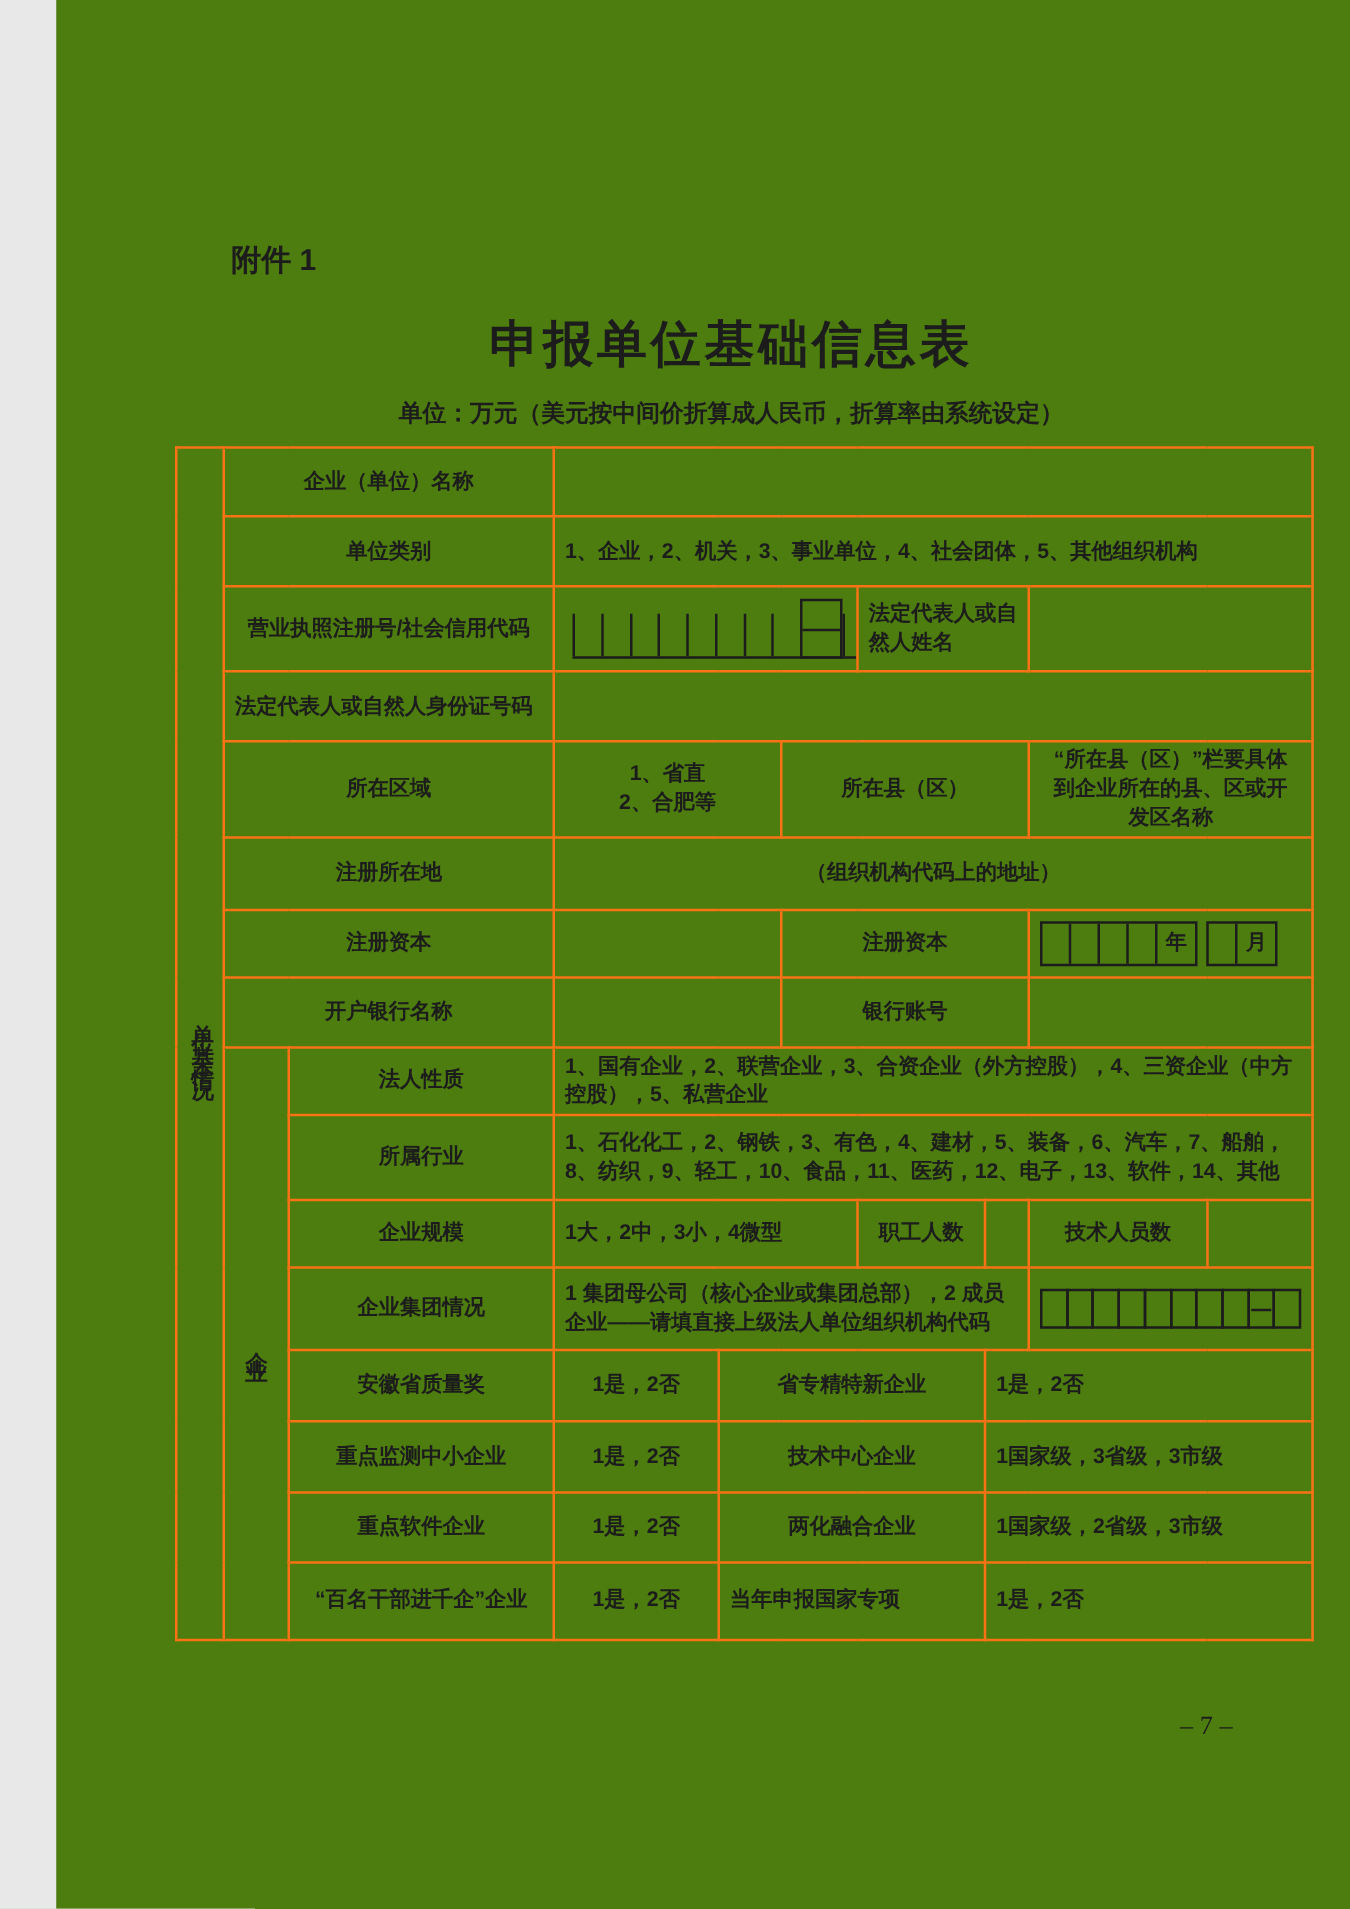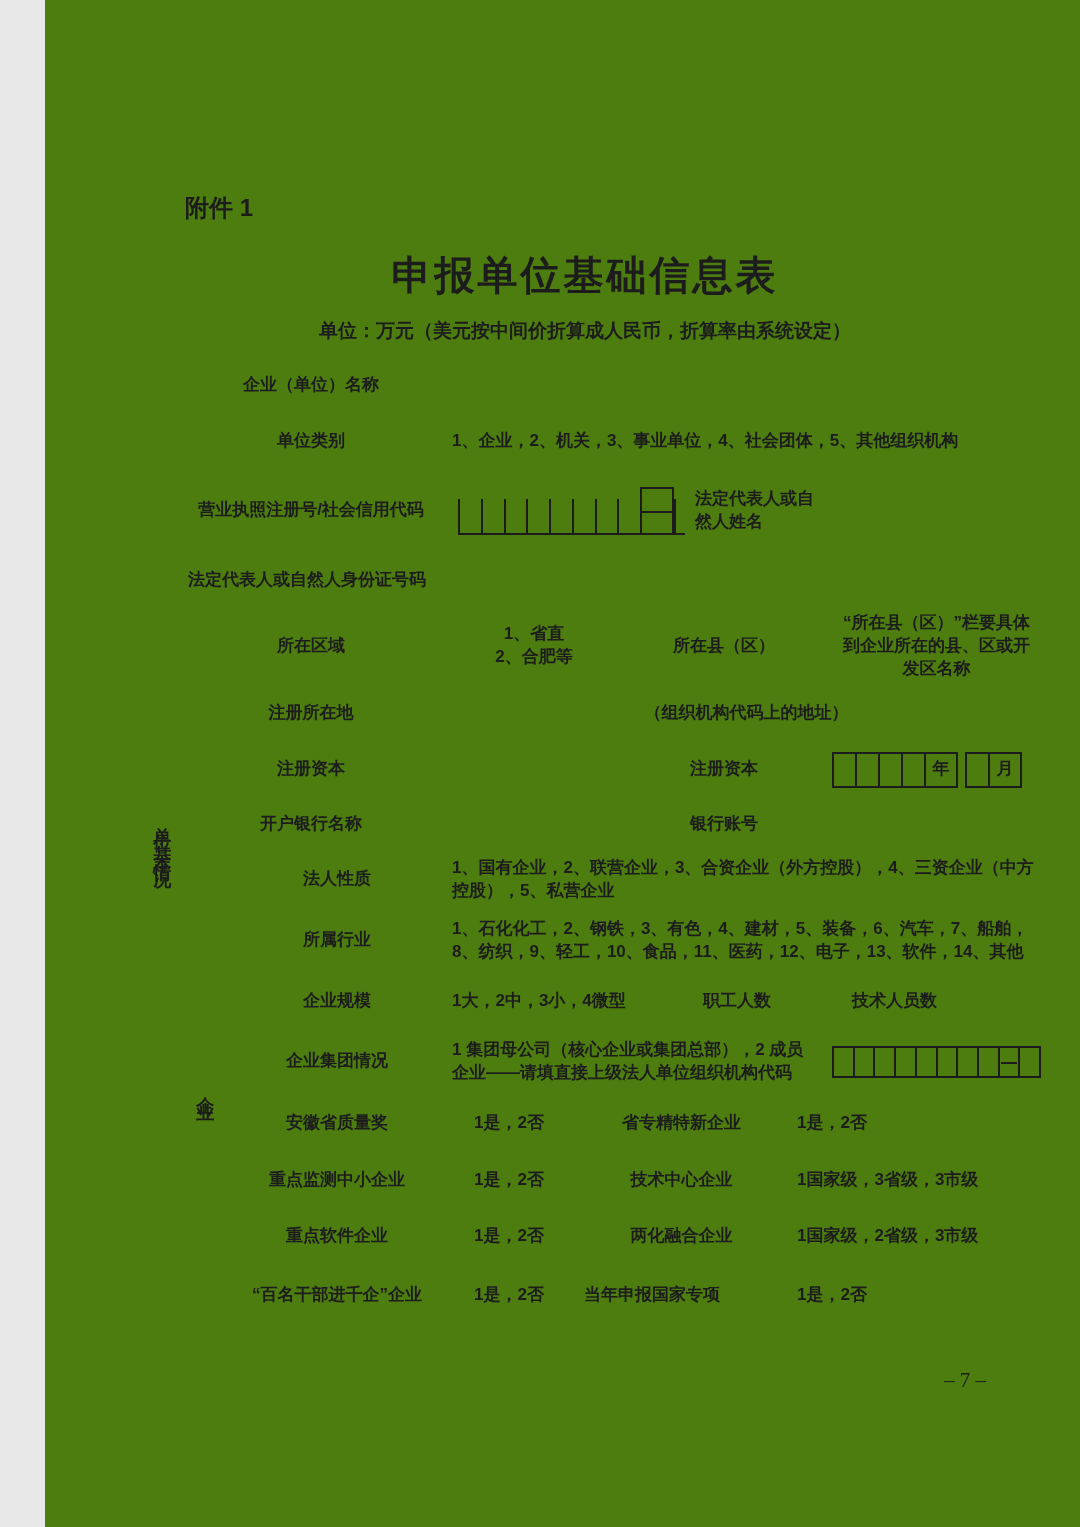--- a/index.html
+++ b/index.html
@@ -8,21 +8,21 @@
     font-family:"Liberation Sans", sans-serif; color:#1c1c1c; overflow:hidden;margin-left:45px;
   }
   .attachment { position:absolute; left:140px; top:192px; font-size:24px; font-weight:bold; }
   .doc-title { position:absolute; left:0; top:248px; width:100%; text-align:center;
     font-size:40px; font-weight:bold; letter-spacing:3px; }
   .subtitle { position:absolute; left:0; top:318px; width:100%; text-align:center;
     font-size:19px; font-weight:bold; }
   table.form { position:absolute; left:95px; top:357px; width:909px;
     border-collapse:collapse; table-layout:fixed; }
   table.form td {
-    border:2px solid #4d7c0f; font-size:17px; font-weight:bold;
+    border:2px solid #f97316; font-size:17px; font-weight:bold;
     vertical-align:middle; padding:3px 8px; line-height:1.35; overflow:hidden;
   }
   td.lbl { text-align:center; padding:3px 4px; }
   td.lbl-left { text-align:left; padding:3px 6px; }
   td.ctr { text-align:center; }
   td.vert { text-align:center; padding:0; }
   .vtext { display:inline-block; writing-mode:vertical-lr; text-orientation:upright;
     letter-spacing:9px; font-size:18px; }
   .vtext2 { display:inline-block; writing-mode:vertical-lr; text-orientation:upright;
     letter-spacing:6px; font-size:18px; }
@@ -84,21 +84,21 @@
       </td>
       <td class="lbl" colspan="2">企业（单位）名称</td>
       <td colspan="7"></td>
     </tr>
 
     <tr style="height:56px">
       <td class="lbl" colspan="2">单位类别</td>
       <td colspan="7">1、企业，2、机关，3、事业单位，4、社会团体，5、其他组织机构</td>
     </tr>
 
-    <tr style="height:83px">
+    <tr style="height:68px">
       <td class="lbl" colspan="2">营业执照注册号/社会信用代码</td>
       <td colspan="3">
         <div class="comb">
               <span class="tick"></span>
               <span class="tick"></span>
               <span class="tick"></span>
               <span class="tick"></span>
               <span class="tick"></span>
               <span class="tick"></span>
               <span class="tick"></span>

